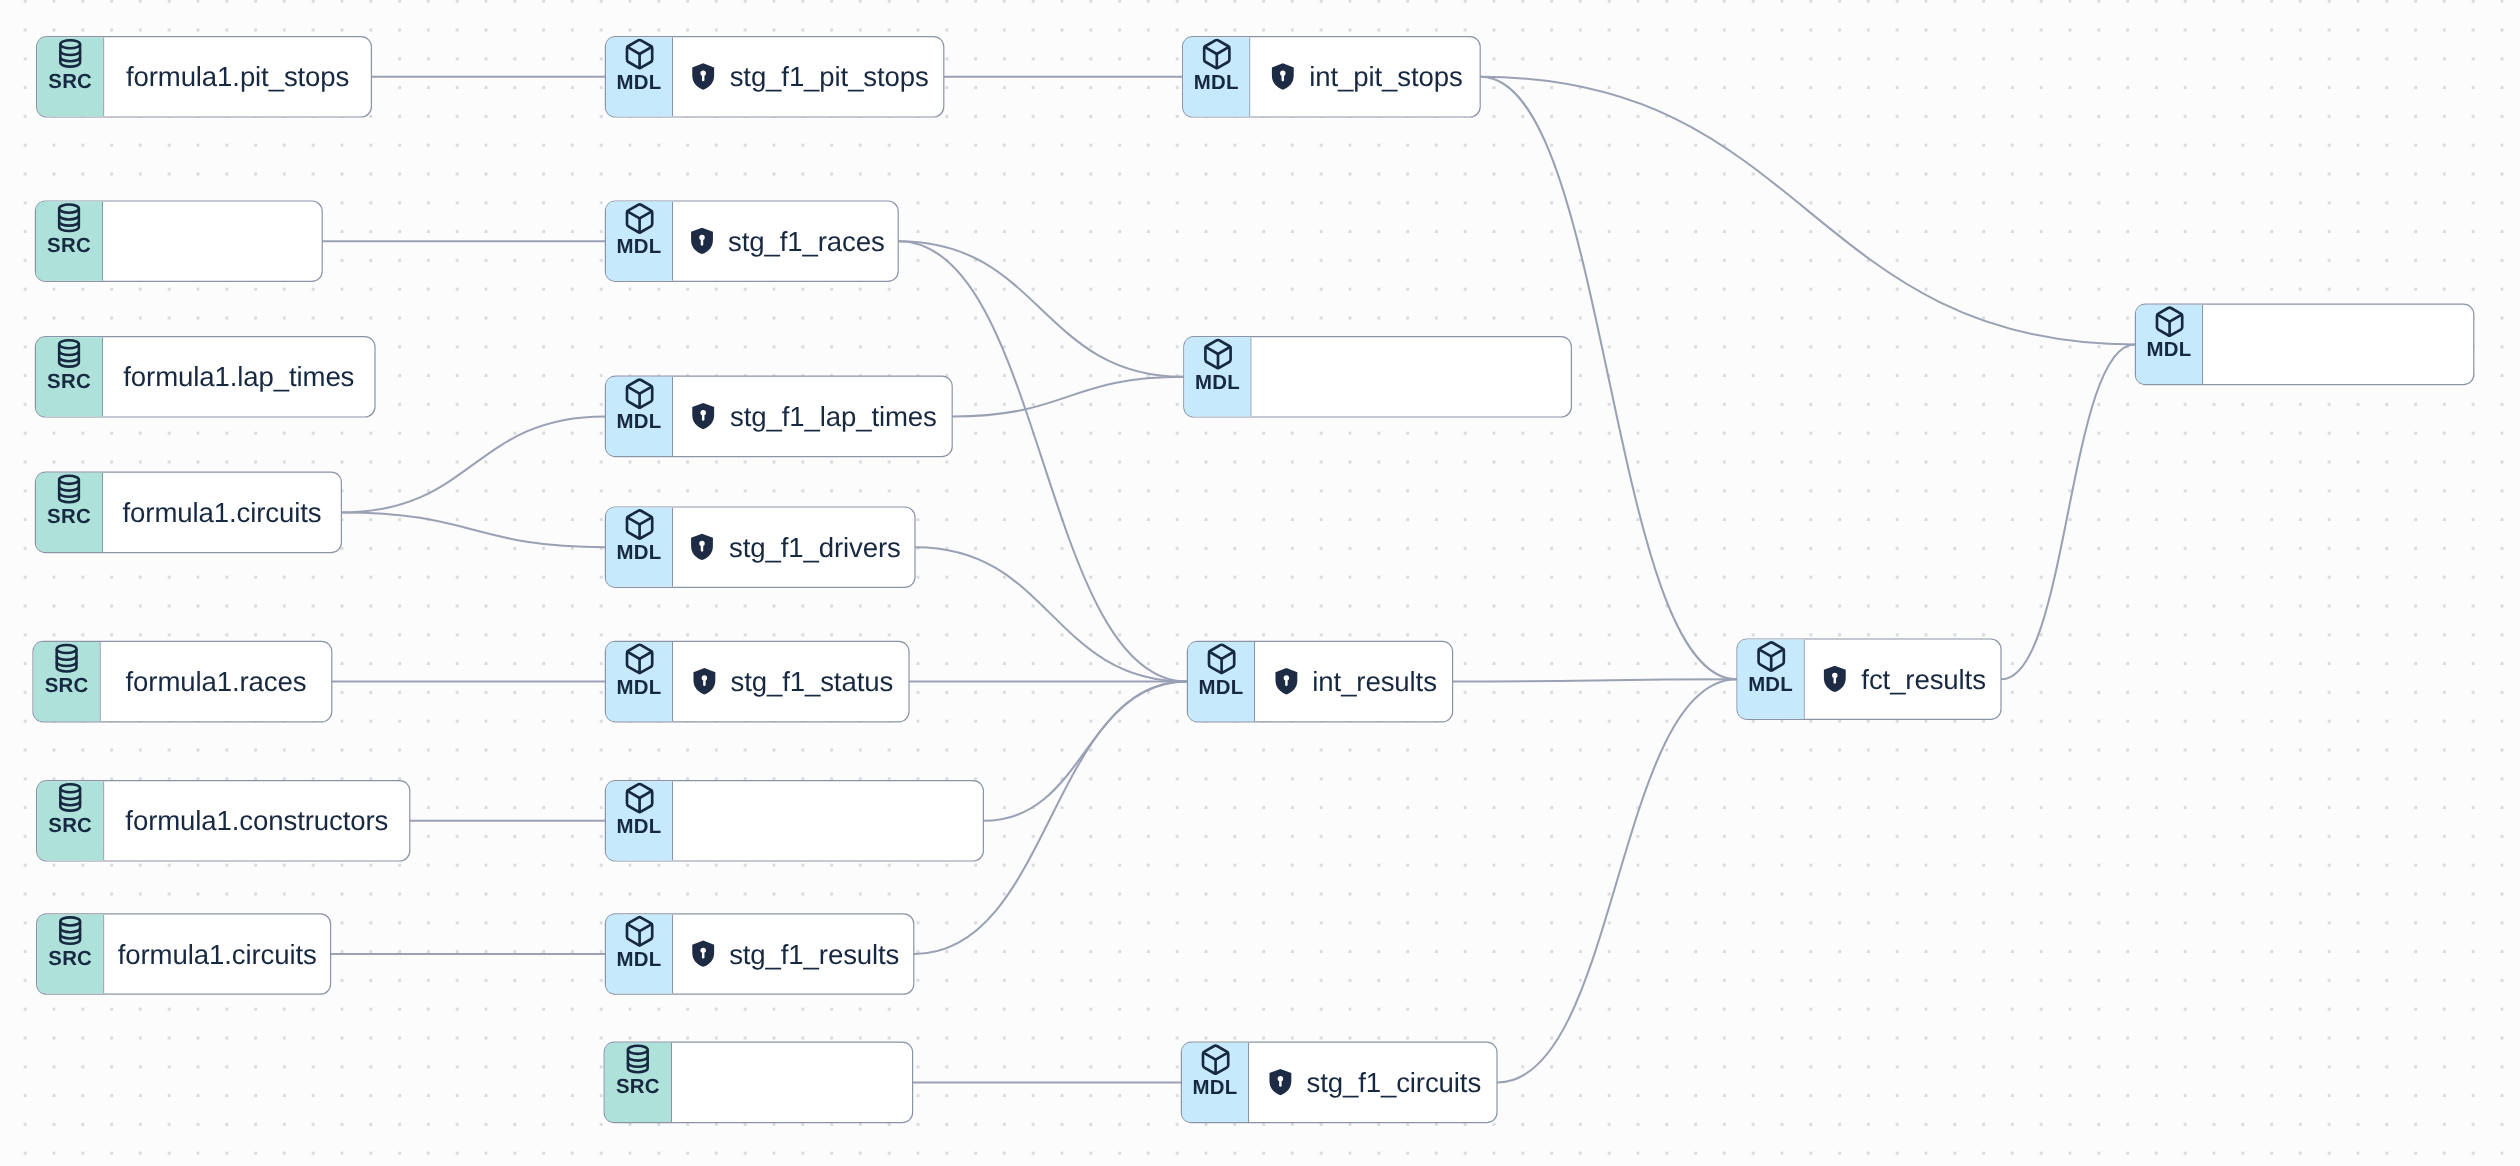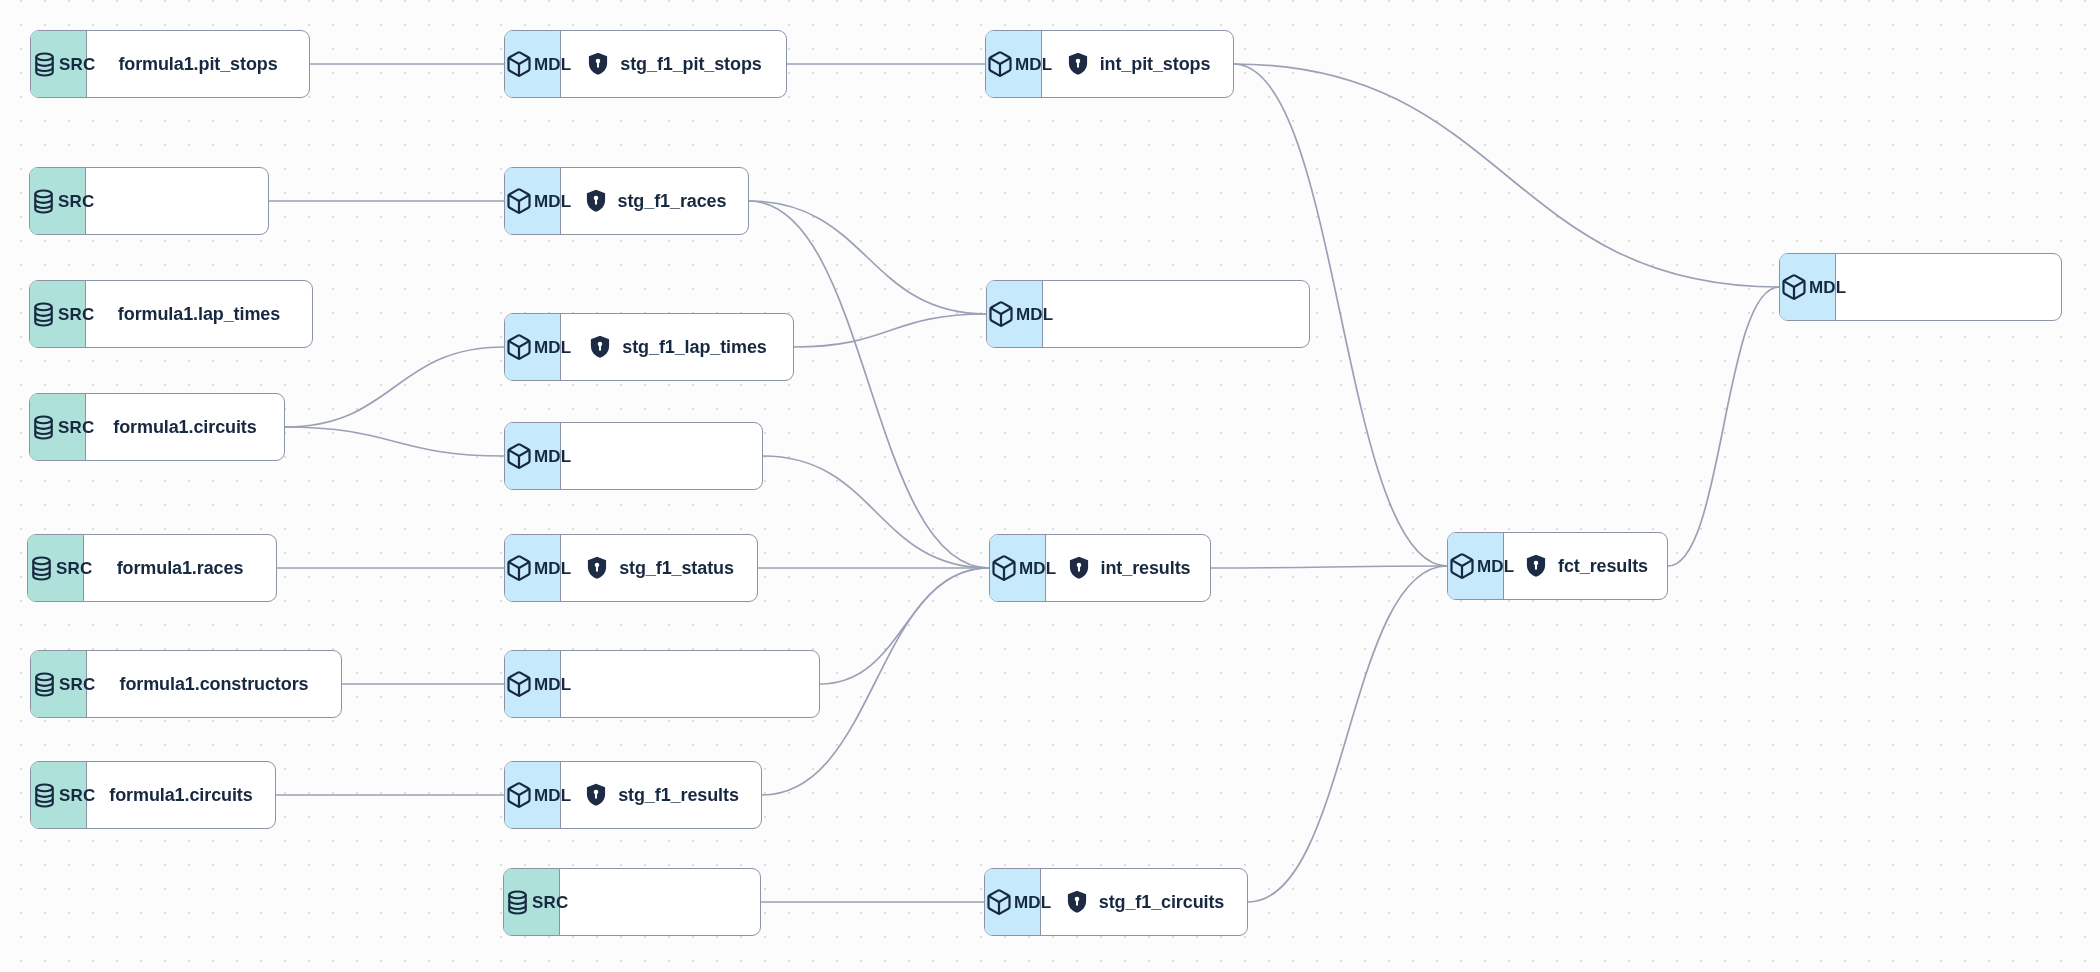--- a/index.html
+++ b/index.html
@@ -36,21 +36,21 @@
     background: var(--node-bg, #ffffff);
     border: 1.6px solid var(--border, #8b94a7);
     border-radius: 9px;
     box-sizing: border-box;
     cursor: pointer;
   }
   .badge {
     width: 55px;
     flex: 0 0 55px;
     display: flex;
-    flex-direction: row;
+    flex-direction: column;
     align-items: center;
     justify-content: flex-start;
     gap: 1px;
     border-right: 1.6px solid var(--border, #8b94a7);
     border-radius: 7px 0 0 7px;
     color: var(--text, #172841);
   }
   .node.source .badge { background: var(--src-badge, #aee1da); }
   .node.model  .badge { background: var(--mdl-badge, #c6e9fb); }
   .badge-label {
@@ -64,22 +64,22 @@
     flex: 1 1 auto;
     display: flex;
     align-items: center;
     justify-content: center;
     gap: 9px;
     padding: 0 12px;
     white-space: nowrap;
     overflow: hidden;
   }
   .node-label {
-    font-size: 18px;
-    font-weight: 700;
+    font-size: 23px;
+    font-weight: 400;
     color: var(--text, #172841);
     letter-spacing: -0.1px;
   }
   .badge svg, .body svg { display: block; }
 </style>
 </head>
 <body>
 
 <div id="canvas">
   <svg id="edges" xmlns="http://www.w3.org/2000/svg">
@@ -298,20 +298,30 @@
         <div class="badge">
           <span>
             <svg viewBox="0 0 24 24" width="28" height="28" fill="none" stroke="currentColor" stroke-width="1.9" stroke-linejoin="round" stroke-linecap="round">
               <path d="M21 16V8a2 2 0 0 0-1-1.73l-7-4a2 2 0 0 0-2 0l-7 4A2 2 0 0 0 3 8v8a2 2 0 0 0 1 1.73l7 4a2 2 0 0 0 2 0l7-4A2 2 0 0 0 21 16z"></path>
               <polyline points="3.27 6.96 12 12.01 20.73 6.96"></polyline>
               <line x1="12" y1="22.08" x2="12" y2="12"></line>
             </svg>
           </span>
           <span class="badge-label">MDL</span>
         </div>
+        <div class="body">
+          <span>
+            <svg viewBox="0 0 24 24" width="26" height="26">
+              <path d="M12 1.6l8.4 3.2v6.2c0 5.4-3.5 9.3-8.4 10.9-4.9-1.6-8.4-5.5-8.4-10.9V4.8L12 1.6z" fill="#1d2b45"></path>
+              <circle cx="12" cy="9.2" r="2.1" fill="#ffffff"></circle>
+              <rect x="11.05" y="10.6" width="1.9" height="4.8" rx="0.95" fill="#ffffff"></rect>
+            </svg>
+          </span>
+          <span class="node-label">stg_f1_drivers</span>
+        </div>
       </div>
       <div class="node model" style="left: 504px; top: 534px; width: 254px;">
         <div class="badge">
           <span>
             <svg viewBox="0 0 24 24" width="28" height="28" fill="none" stroke="currentColor" stroke-width="1.9" stroke-linejoin="round" stroke-linecap="round">
               <path d="M21 16V8a2 2 0 0 0-1-1.73l-7-4a2 2 0 0 0-2 0l-7 4A2 2 0 0 0 3 8v8a2 2 0 0 0 1 1.73l7 4a2 2 0 0 0 2 0l7-4A2 2 0 0 0 21 16z"></path>
               <polyline points="3.27 6.96 12 12.01 20.73 6.96"></polyline>
               <line x1="12" y1="22.08" x2="12" y2="12"></line>
             </svg>
           </span>

